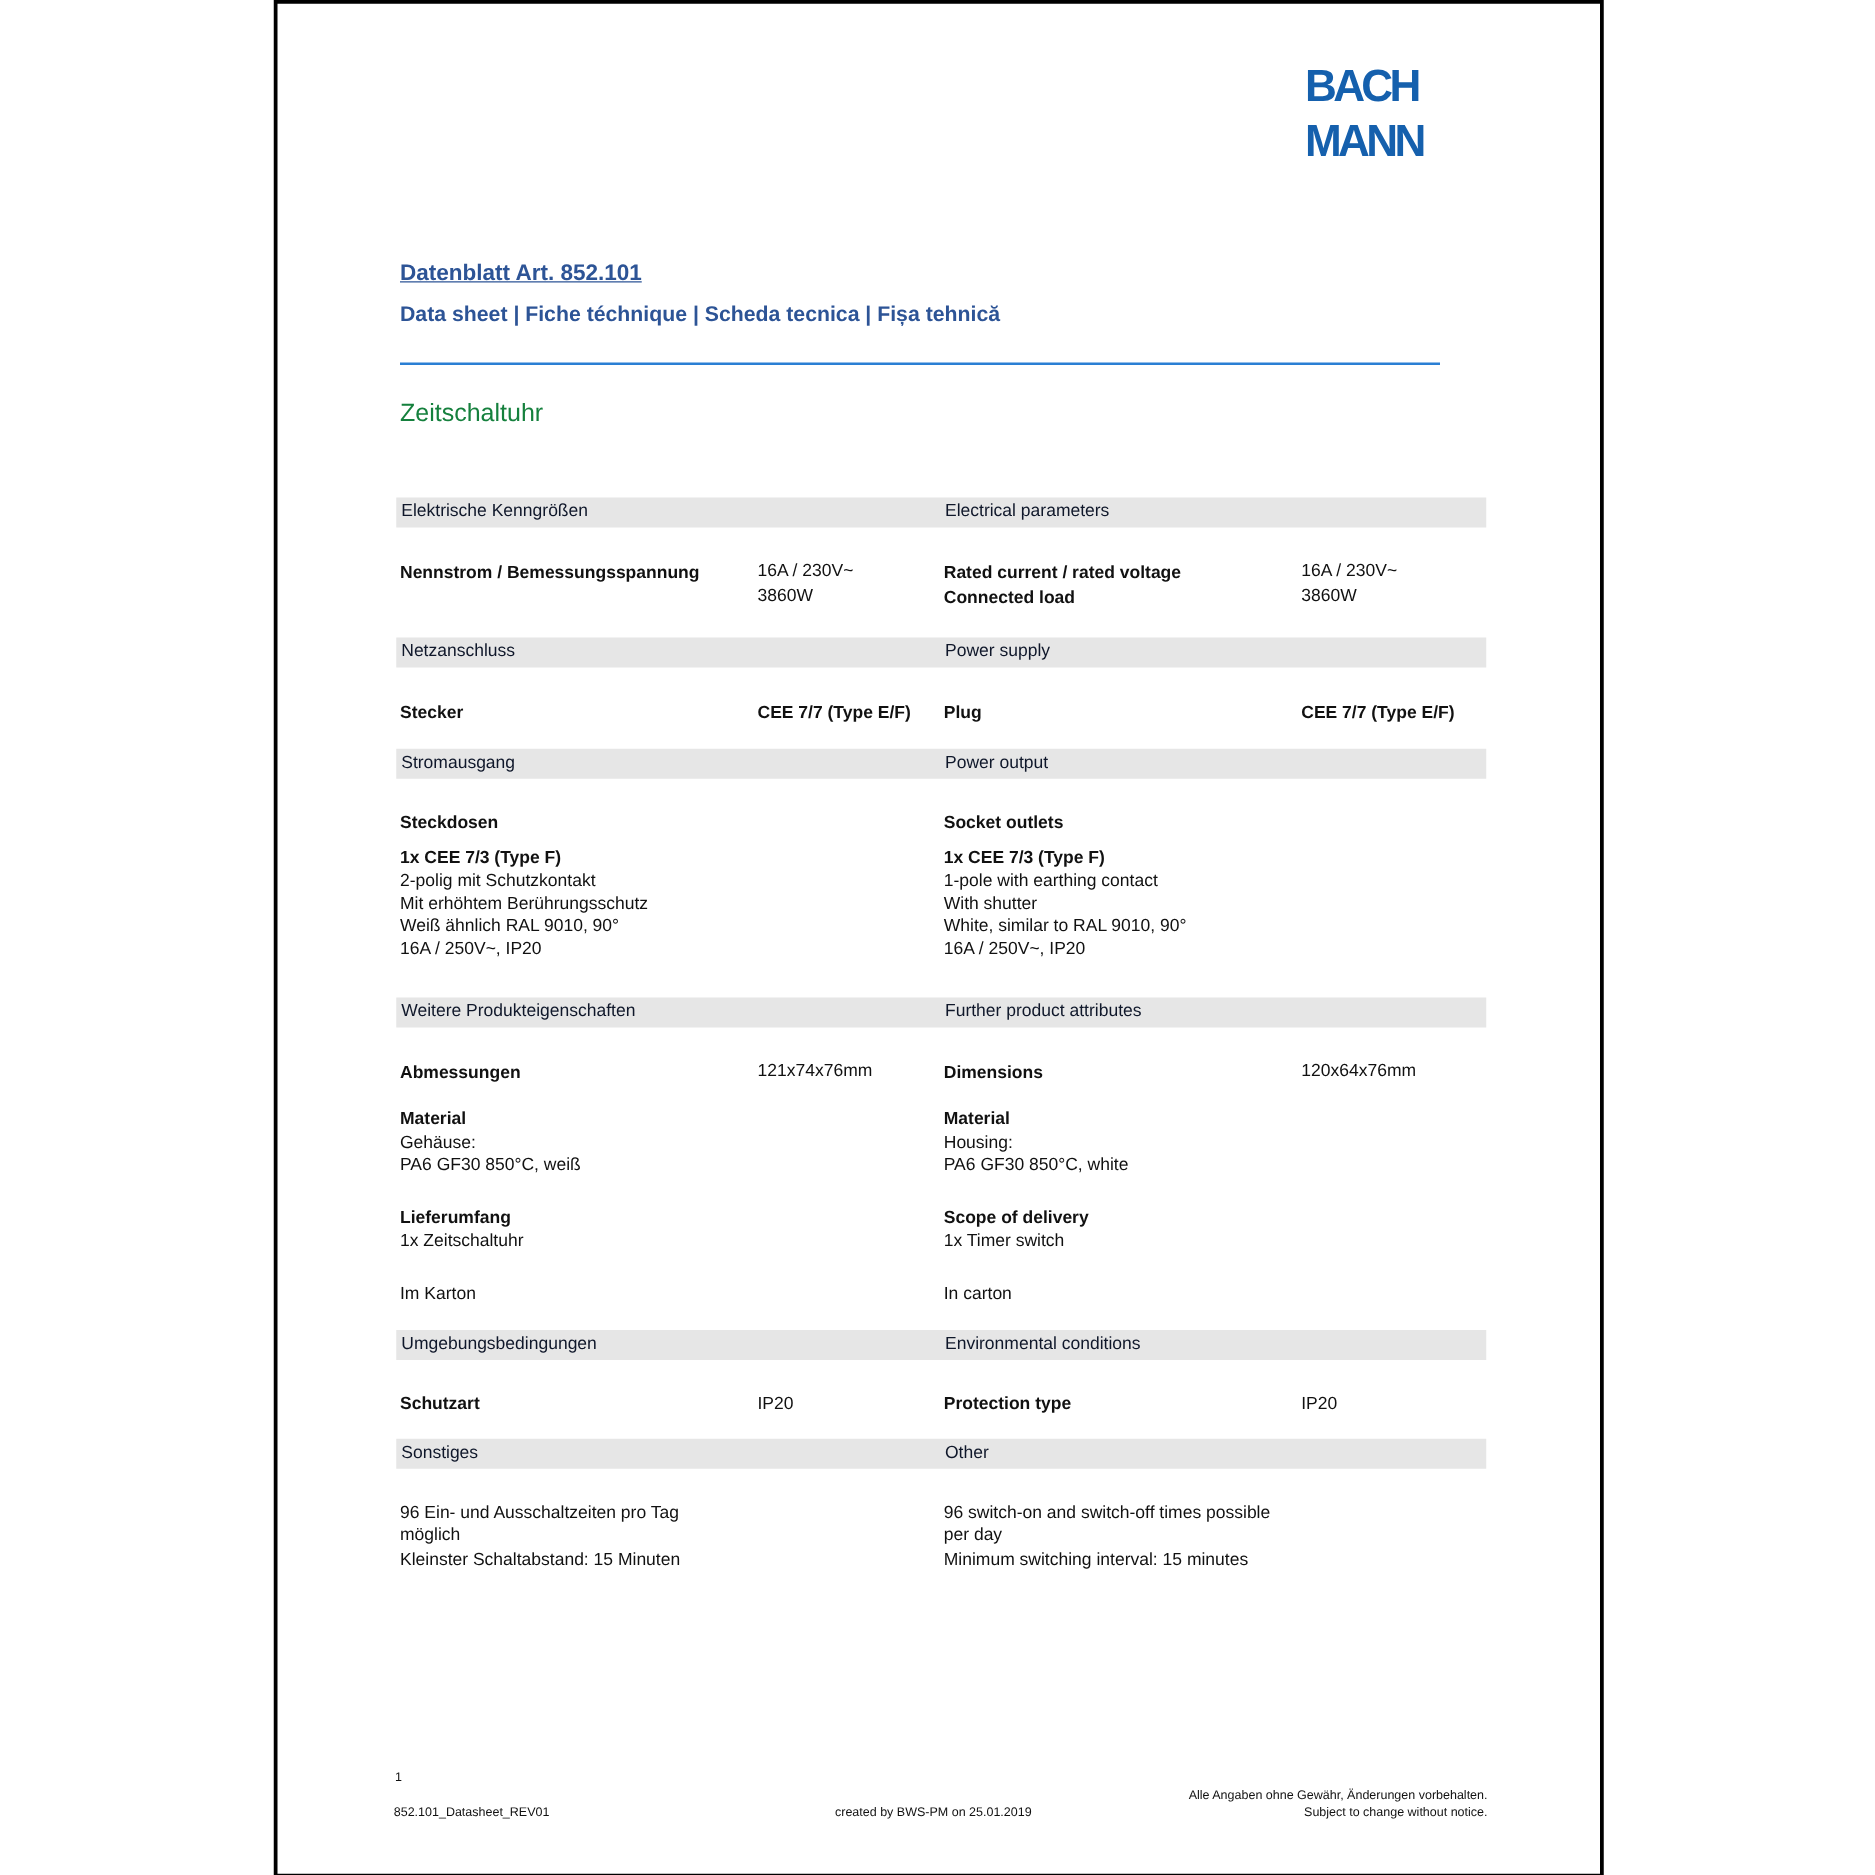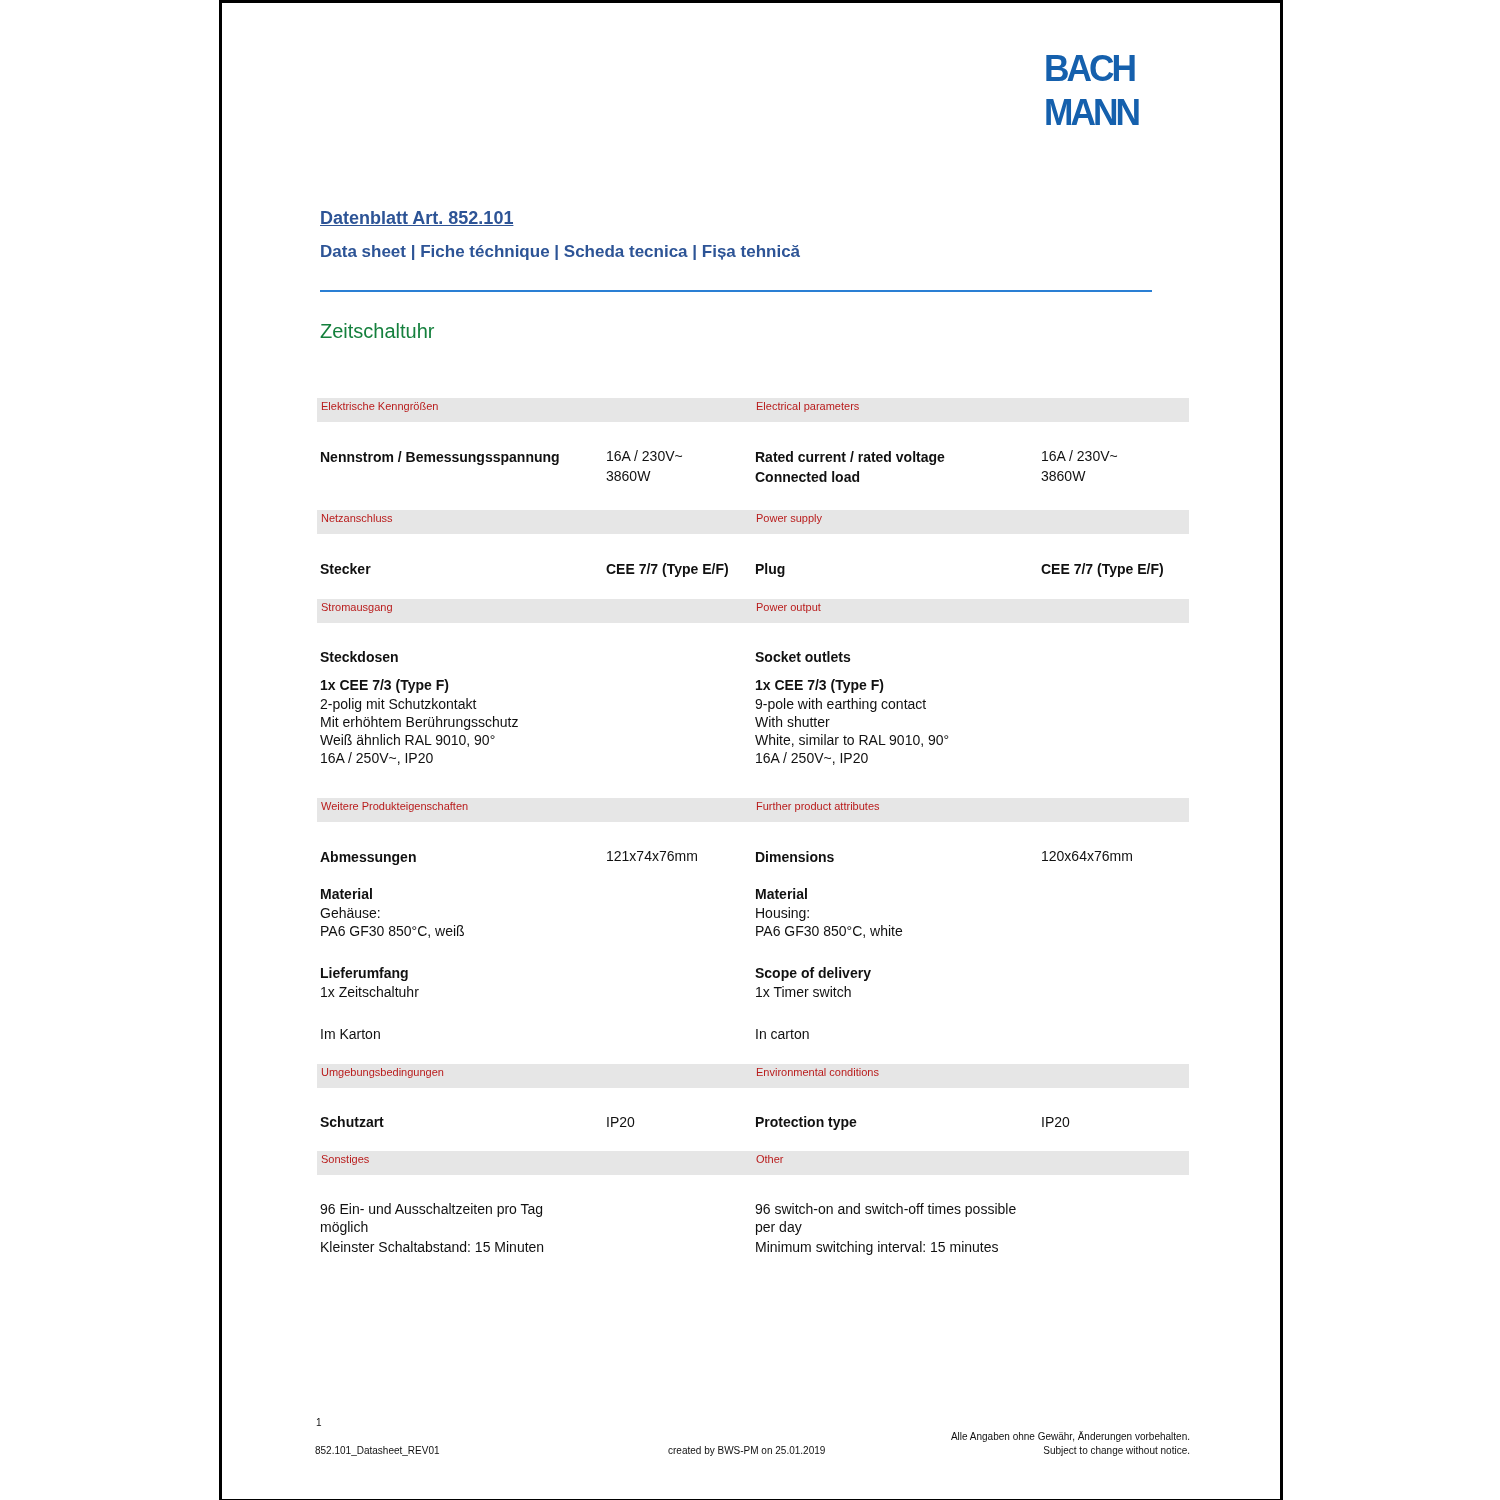--- a/index.html
+++ b/index.html
@@ -6,21 +6,21 @@
   body { width:1500px; height:1500px; position:relative; overflow:hidden; font-family:"Liberation Sans", sans-serif; color:#111; }
   .page { position:absolute; left:219px; top:0; width:1058px; height:1496px; border:3px solid #000; border-top-width:3px; background:#fff; box-sizing:content-box; }
   .abs { position:absolute; white-space:nowrap; }
   .logo { position:absolute; left:822px; top:44px; width:148px; color:#1560ad; font-weight:bold; font-size:36px; line-height:44px; letter-spacing:-3px; font-family:"Liberation Sans", sans-serif; }
   .logo div { transform:scaleX(0.98); transform-origin:left; }
   .title { left:98px; top:205px; font-size:18px; font-weight:bold; color:#2d5496;text-decoration:underline; }
   .subtitle { left:98px; top:239px; font-size:17px; font-weight:bold; color:#2d5496; }
   .rule { position:absolute; left:98px; top:287px; width:832px; height:2px; background:#2a7fd4; }
   .product { left:98px; top:317px; font-size:20px; font-weight:normal; color:#15803d; }
   .band { position:absolute; left:95px; width:872px; height:24px; background:#e6e6e6; }
-  .band span { position:absolute; top:2px; font-size:11px; color:#b91c1c; }
+  .band span { position:absolute; top:2px; font-size:14px; color:#0f172a; }
   .band .de { left:4px; }
   .band .en { left:439px; }
   .txt { position:absolute; font-size:14px; line-height:18px; color:#111; white-space:nowrap; }
   .b { font-weight:bold;text-align:center; }
   .footer { position:absolute; font-size:10px; color:#111; white-space:nowrap; }
 </style>
 </head>
 <body>
 
 <div class="page">
@@ -62,21 +62,21 @@
     <span class="en">Power output</span>
   </div>
   <div class="txt b" style="left:98px;top:645px;">Steckdosen</div>
   <div class="txt b" style="left:533px;top:645px;">Socket outlets</div>
   <div class="txt b" style="left:98px;top:673px;">1x CEE 7/3 (Type F)</div>
   <div class="txt b" style="left:533px;top:673px;">1x CEE 7/3 (Type F)</div>
   <div class="txt" style="left:98px;top:692px;">2-polig mit Schutzkontakt</div>
   <div class="txt" style="left:98px;top:710px;">Mit erhöhtem Berührungsschutz</div>
   <div class="txt" style="left:98px;top:728px;">Weiß ähnlich RAL 9010, 90°</div>
   <div class="txt" style="left:98px;top:746px;">16A / 250V~, IP20</div>
-  <div class="txt" style="left:533px;top:692px;">9-pole with earthing contact</div>
+  <div class="txt" style="left:533px;top:692px;">1-pole with earthing contact</div>
   <div class="txt" style="left:533px;top:710px;">With shutter</div>
   <div class="txt" style="left:533px;top:728px;">White, similar to RAL 9010, 90°</div>
   <div class="txt" style="left:533px;top:746px;">16A / 250V~, IP20</div>
 
   <div class="band" style="top:795px;">
     <span class="de">Weitere Produkteigenschaften</span>
     <span class="en">Further product attributes</span>
   </div>
   <div class="txt b" style="left:98px;top:845px;">Abmessungen</div>
   <div class="txt" style="left:384px;top:844px;">121x74x76mm</div>

